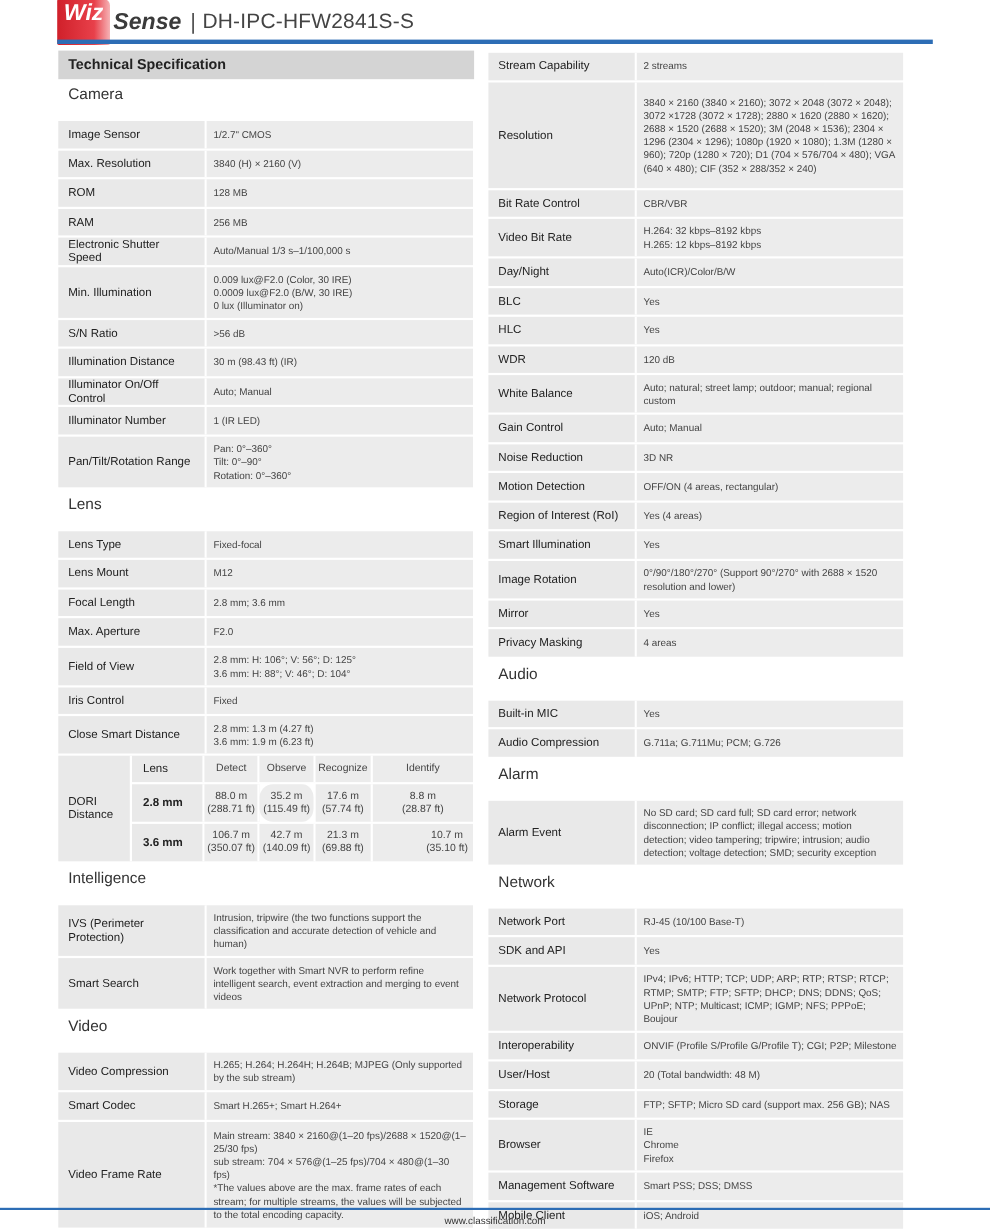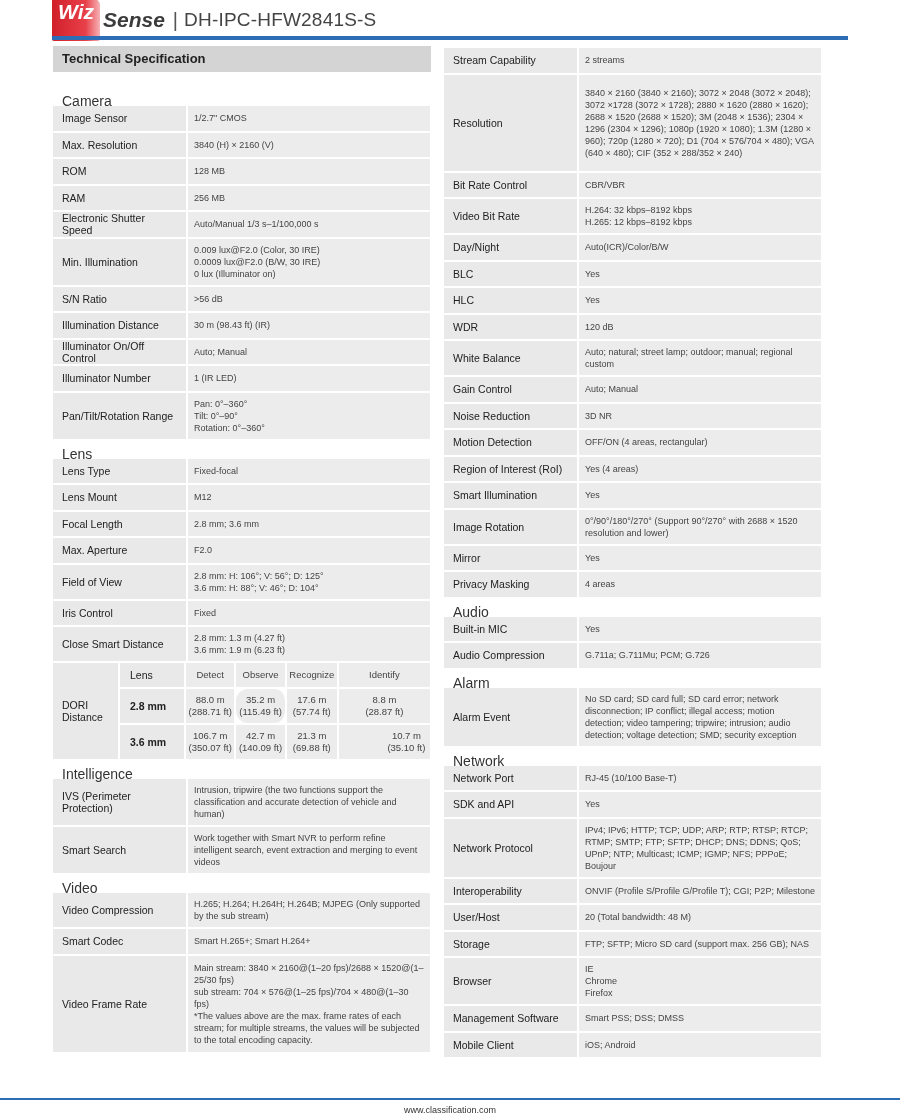--- a/index.html
+++ b/index.html
@@ -14,22 +14,22 @@
   }
   .logo-sense { font-style: italic; font-weight: bold; font-size: 21px; color: #3b3b3b; margin-left: 3px; }
   .header-sep { font-size: 20px; color: #555; margin: 0 6px 0 8px; }
   .model { font-size: 19px; color: #444; letter-spacing: 0.2px; }
   .header-bar { position: absolute; left: 52px; top: 36px; width: 796px; height: 4px; background: #2d6db5; }
 
   .col { position: absolute; top: 46px; width: 378px; }
   .col-left { left: 53px; }
   .col-right { left: 444px; }
 
-  .spec-title { background: #d4d4d4; height: 26px; line-height: 26px; padding-left: 9px; font-weight: bold; font-size: 13px; color: #222; margin-bottom: 16px; }
-  .section { font-size: 14px; color: #333; height: 18px; line-height: 27px; padding-left: 9px; }
+  .spec-title { background: #d4d4d4; height: 26px; line-height: 26px; padding-left: 9px; font-weight: bold; font-size: 13px; color: #222; margin-bottom: 0; }
+  .section { font-size: 14px; color: #333; height: 38px; line-height: 27px; padding-left: 9px; }
 
   table.spec { width: 377px; border-collapse: separate; border-spacing: 0 2px; margin-top: -2px; }
   table.spec td { font-size: 10.5px; vertical-align: middle; }
   table.spec td.k { width: 135px; background: #e9e9e9; padding: 0 9px; color: #222; font-size: 10.5px; border-right: 2px solid #fff; }
   table.spec td.v { background: #ececec; padding: 3px 6px; color: #444; font-size: 9px; line-height: 12px; white-space: pre-line; }
   tr.h1 td { height: 24.5px; }
   tr.h2 td { height: 34px; }
   tr.h3 td { height: 46px; }
   tr.h4 td { height: 58px; }
   tr.h6 td { height: 96px; }

